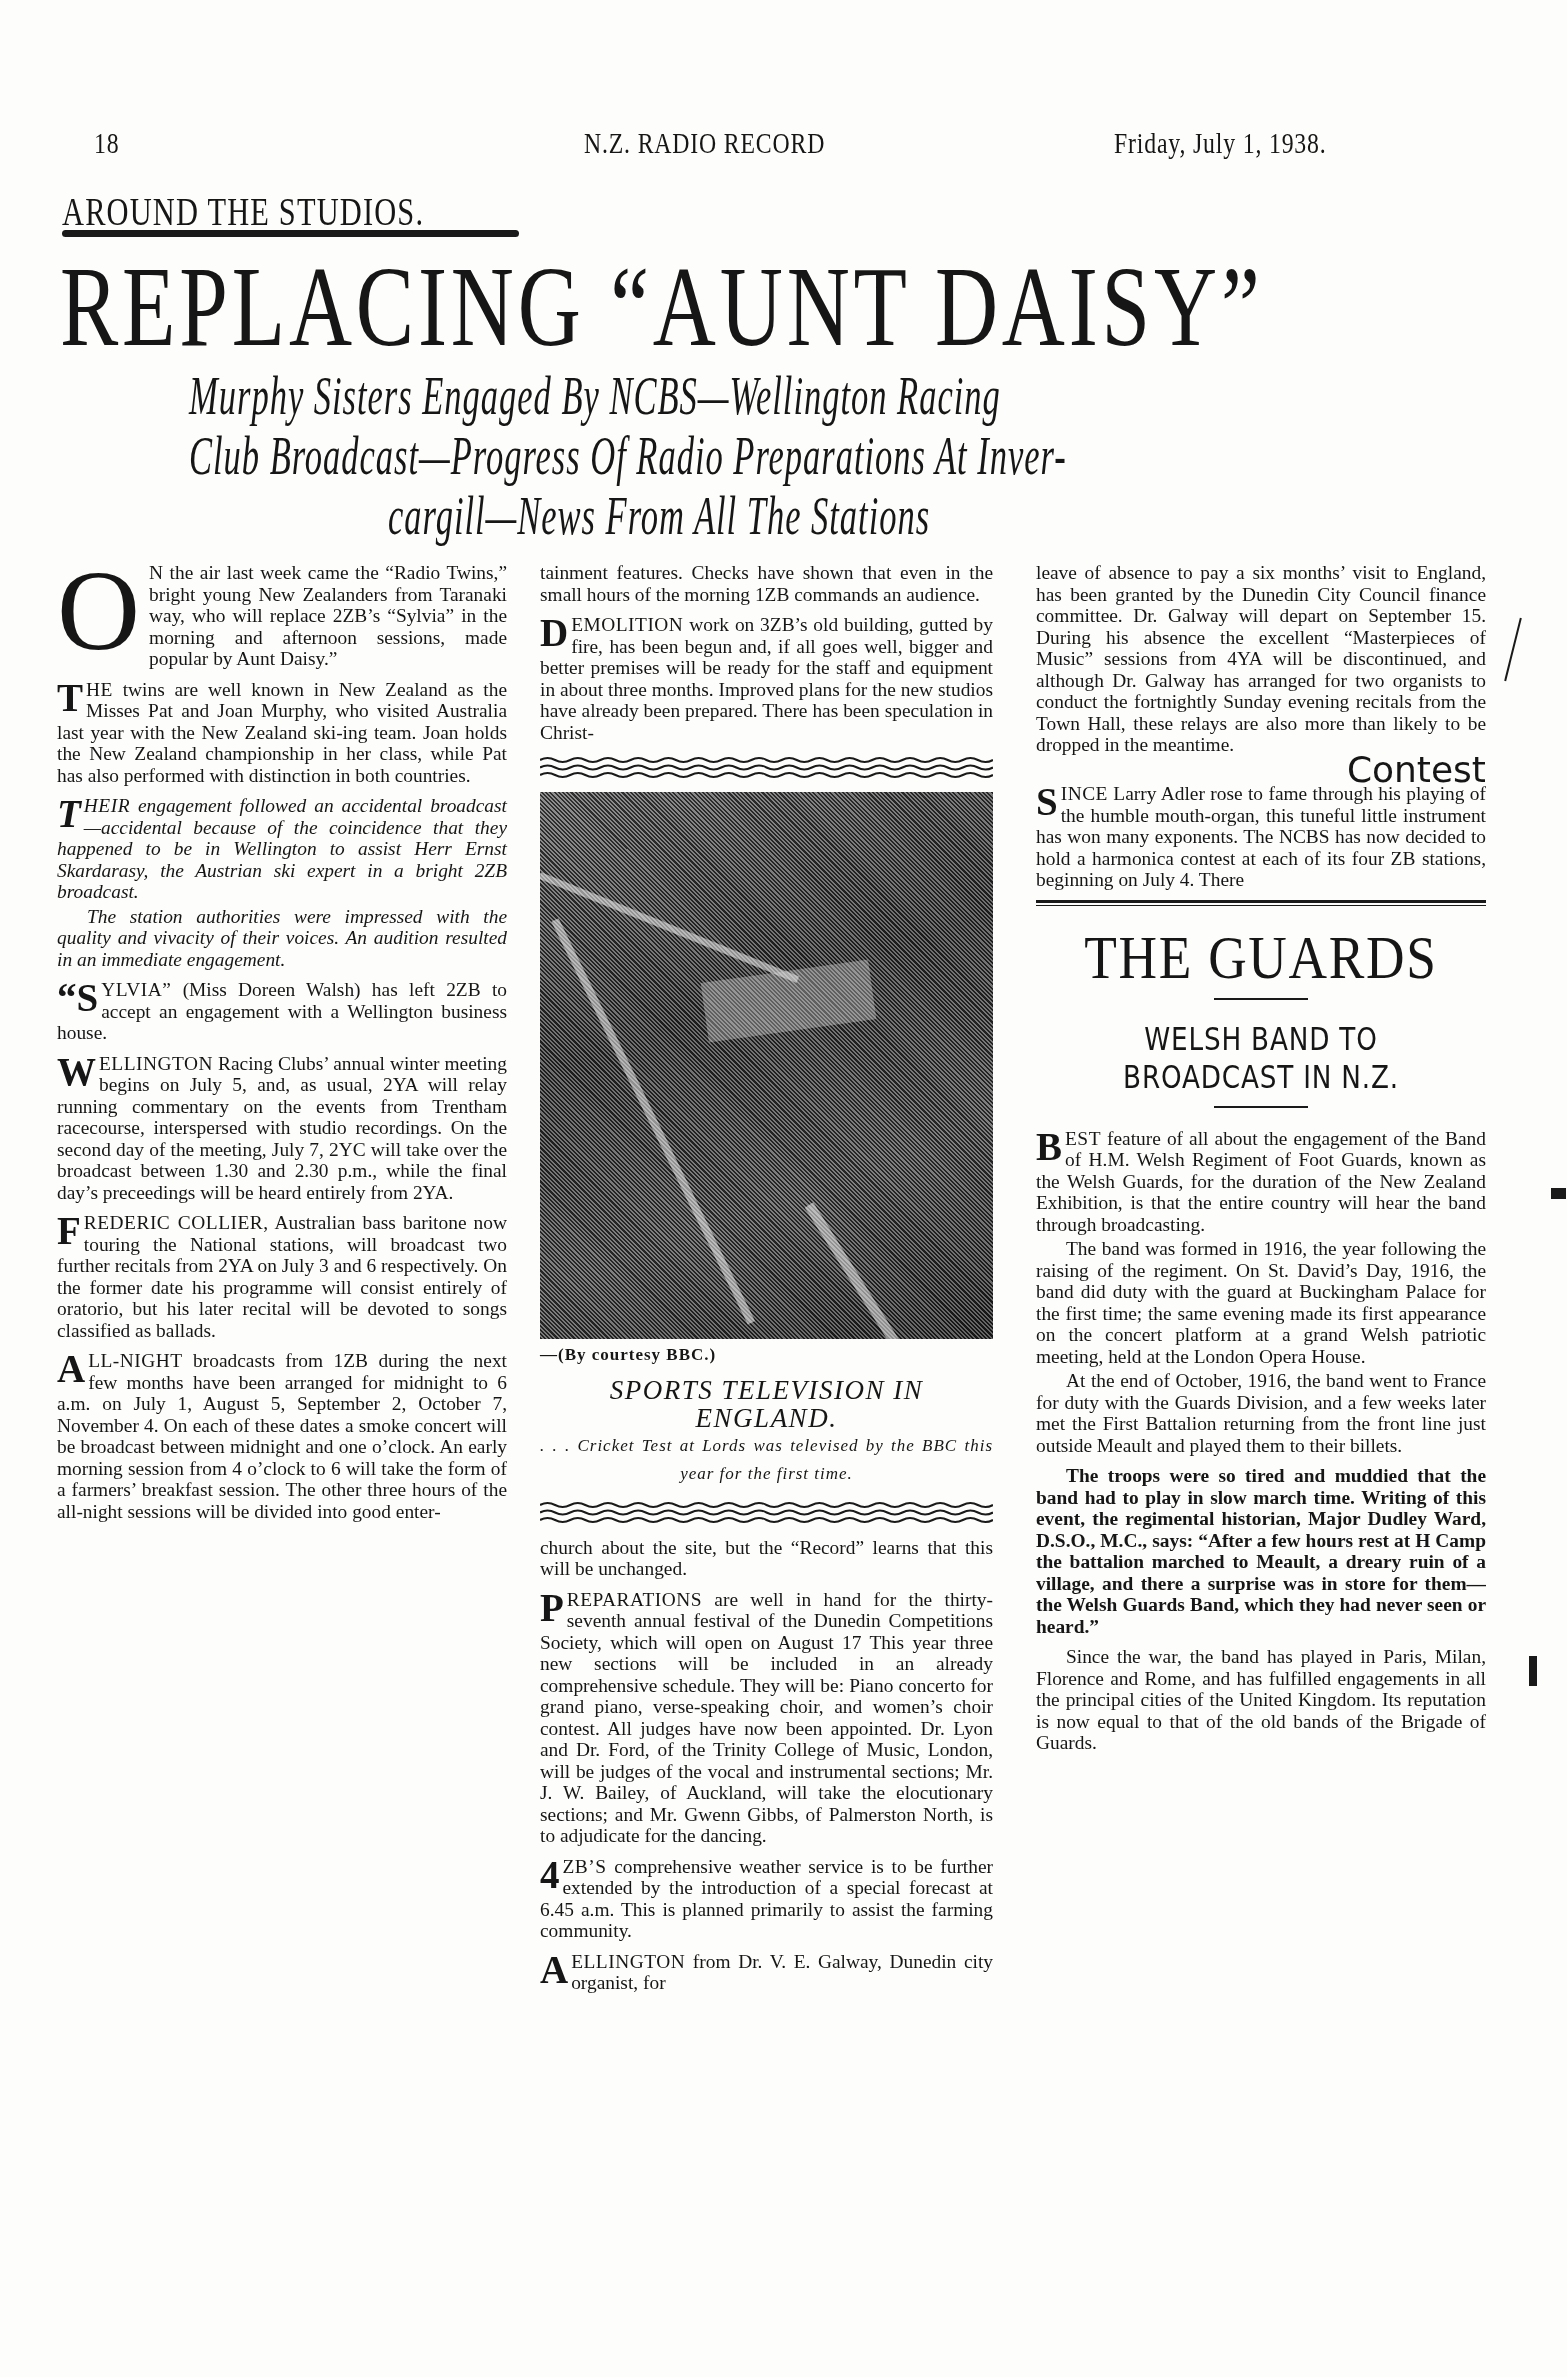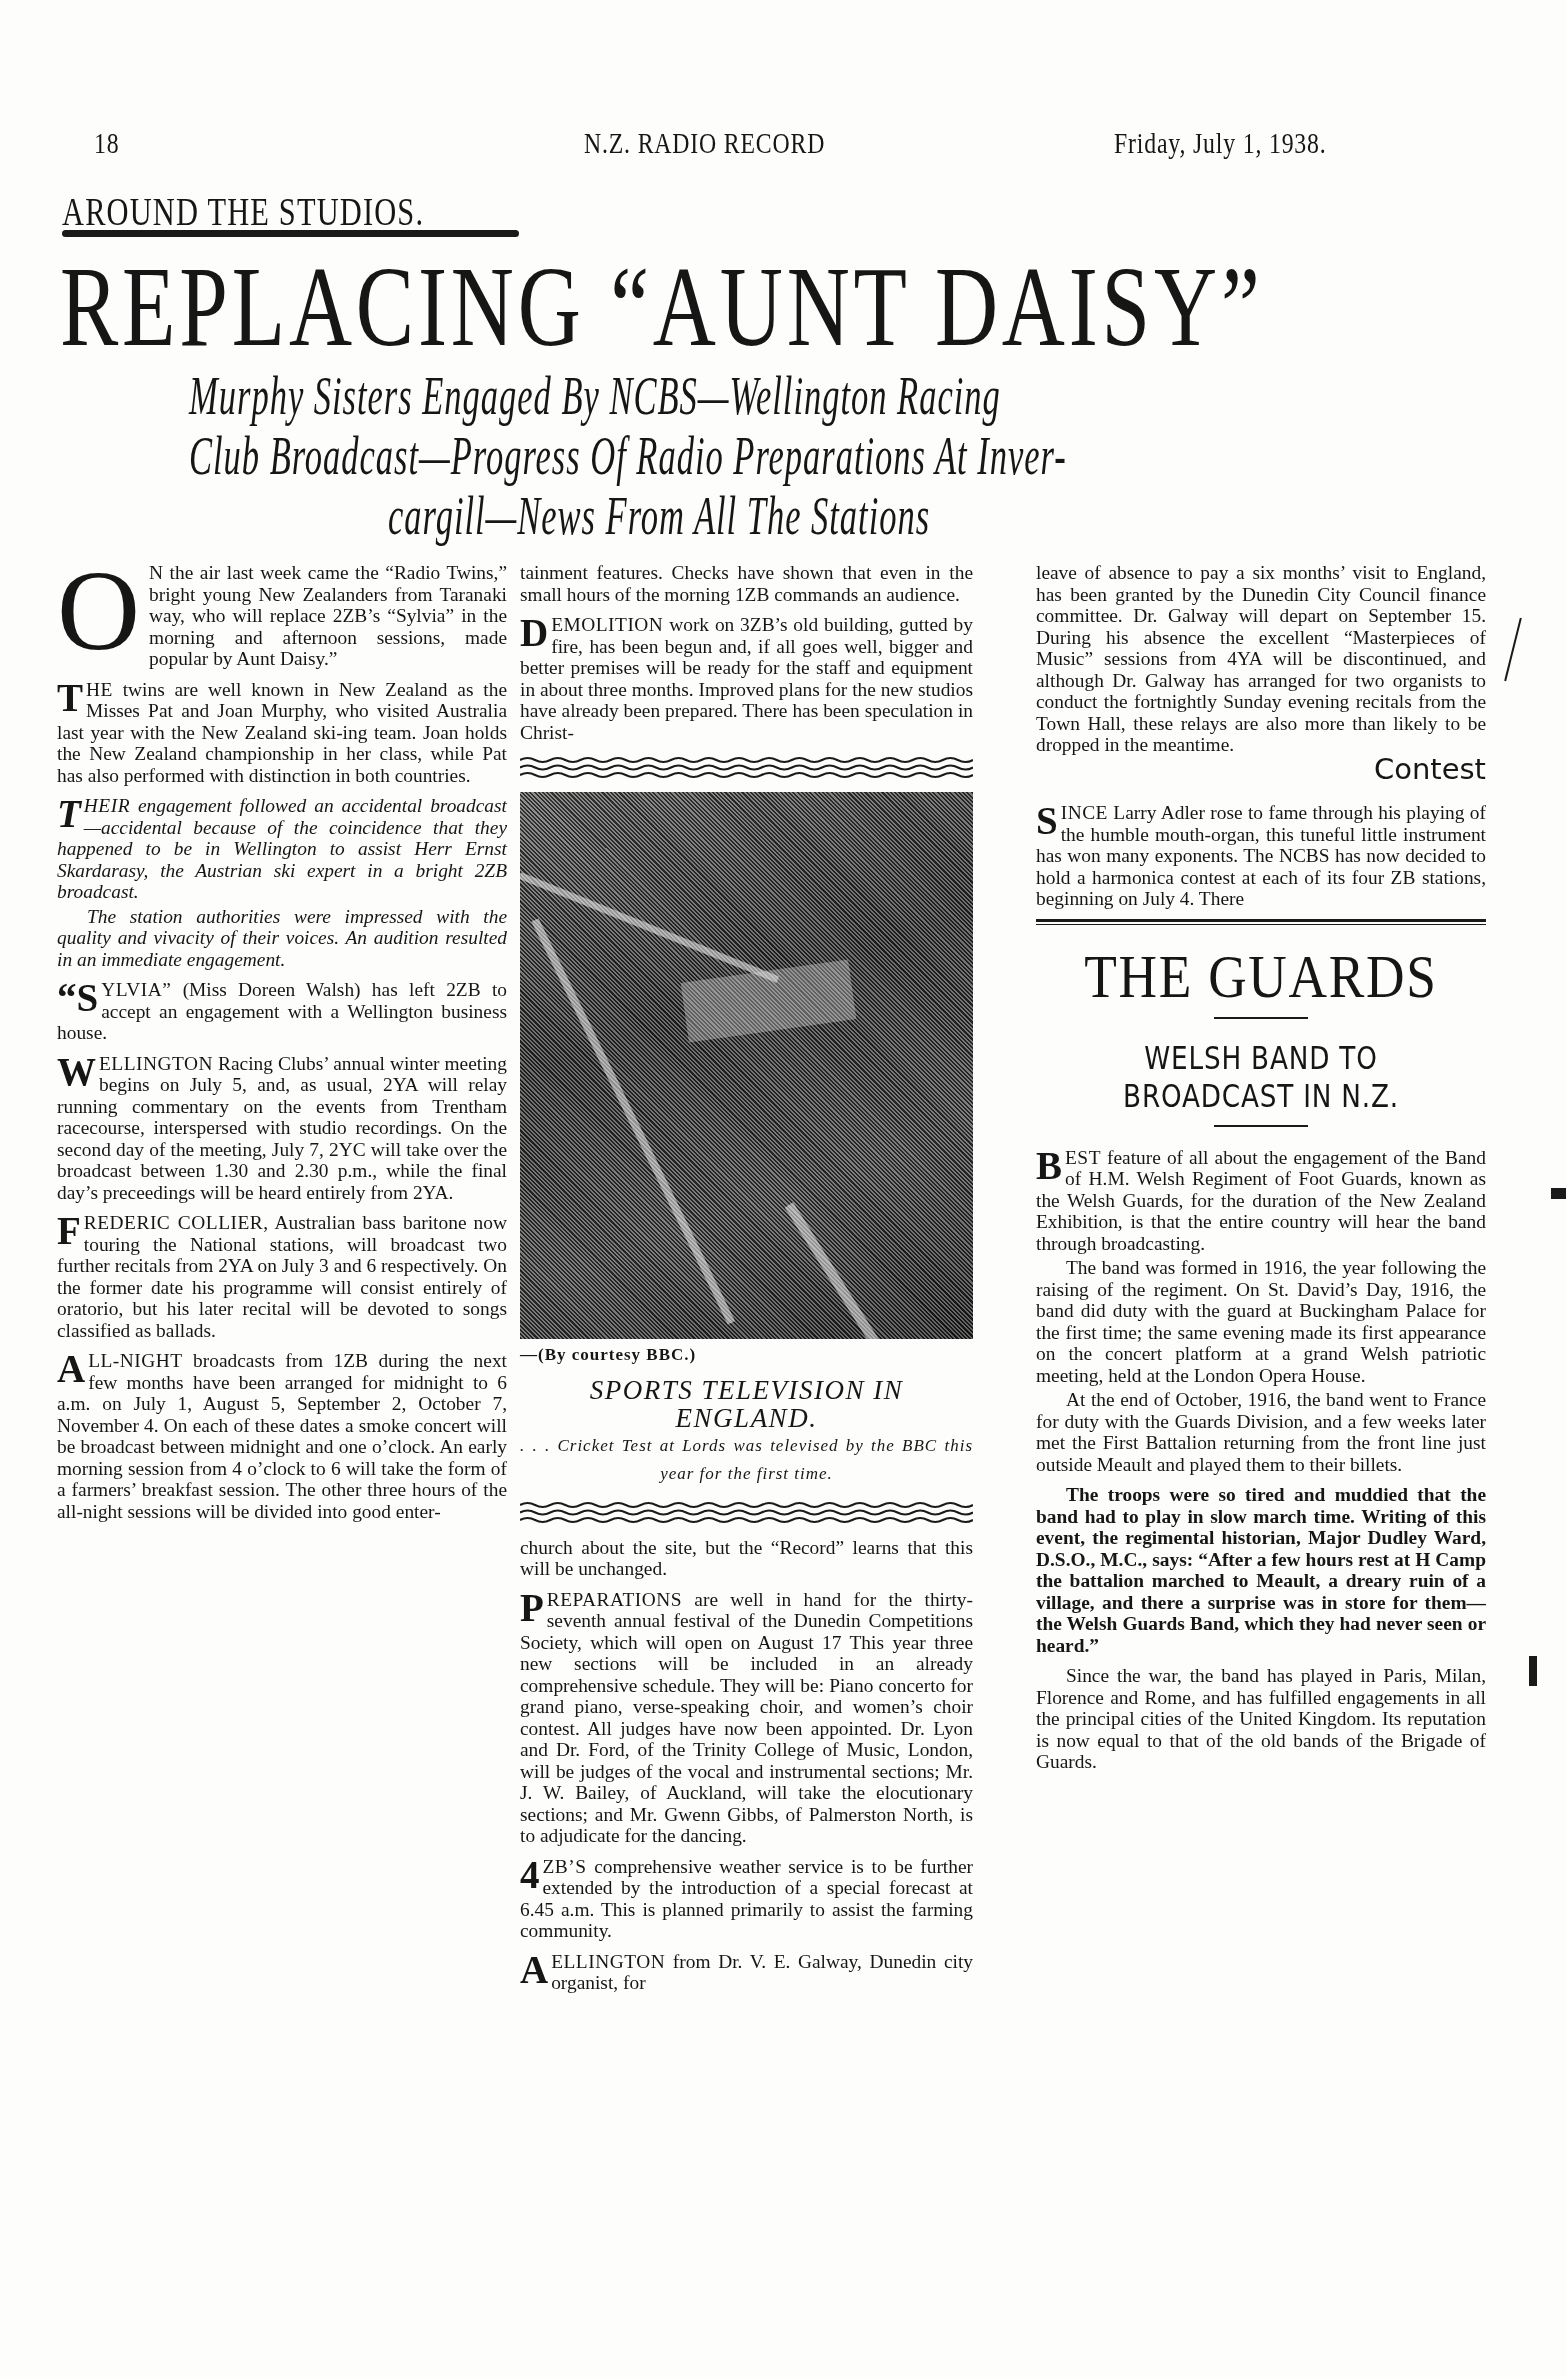--- a/index.html
+++ b/index.html
@@ -20,21 +20,21 @@
   
   #headline { left:60px; top:249px; font-size:115px; line-height:1; letter-spacing:5px; white-space:nowrap; transform:scaleX(0.76); transform-origin:left top; }
   
   .deck { font-style:italic; font-size:54px; white-space:nowrap; transform:scaleX(0.64); transform-origin:left top; letter-spacing:1.5px; }
   #deck-1 { left:189px; top:365px; }
   #deck-2 { left:189px; top:425px; }
   #deck-3 { left:388px; top:485px; }
   
   .col { top:562px; font-size:19.4px; line-height:21.5px; text-align:justify; hyphens:none; }
   #col-1 { left:57px; width:450px; }
-  #col-2 { left:520px; width:453px; }
+  #col-2 { left:540px; width:453px; }
   #col-3 { left:1036px; width:450px; }
   .para { margin:0 0 9px 0; text-indent:0; }
   .para.indent { text-indent:30px; margin-top:0; }
   .para.tight { margin-bottom:3px; }
   .dropcap { font-size:39px; line-height:0.7; float:left; margin:5px 3px 0 0; font-weight:bold; }
   .dropcap.big { font-size:115px; line-height:0.8; margin:3px 9px 0 0; font-weight:normal; }
   .lead-caps { letter-spacing:0.5px; }
   .it { font-style:italic; }
   .bold { font-weight:bold; }
   .wavy {
@@ -49,21 +49,21 @@
     height:547px; margin:0 0 5px 0;
     background:
       repeating-linear-gradient(45deg, rgba(0,0,0,0.55) 0 1.5px, rgba(255,255,255,0.25) 1.5px 3px),
       linear-gradient(160deg, #6a6a6a 0%, #3e3e3e 40%, #565656 70%, #2e2e2e 100%);
     position:relative; overflow:hidden;
   }
   .photo .beam { position:absolute; background:rgba(240,240,240,0.55); }
   .credit { text-align:left; font-size:17px; font-weight:bold; letter-spacing:1px; margin:0 10px 2px 0; }
   .caption-title { text-align:center; font-style:italic; font-size:27px; line-height:28px; letter-spacing:1.5px;margin-top:10px; }
   .caption-body { font-style:italic; font-size:17px; line-height:28px; text-align:justify; text-align-last:center; letter-spacing:1px; margin-bottom:5px; }
-  .subhead-contest { text-align:right; font-family:"DejaVu Sans","Liberation Sans",sans-serif; font-size:29px; margin:3px 0 22px 0; }
+  .subhead-contest { text-align:right; font-family:"DejaVu Sans","Liberation Sans",sans-serif; font-size:36px; margin:3px 0 3px 0; }
   .double-rule { border-top:3px solid #1a1a1a; border-bottom:1px solid #1a1a1a; height:2px; margin:9px 0 20px 0; }
   .guards-title { text-align:center; font-size:62px; line-height:1; letter-spacing:2px; transform:scaleX(0.86); margin:20px 0 10px 0; }
   .short-rule { width:94px; height:2px; background:#1a1a1a; margin:10px auto 20px auto; }
   .guards-sub { text-align:center; font-family:"DejaVu Sans","Liberation Sans",sans-serif; font-size:32px; line-height:38px; letter-spacing:1px; transform:scaleX(0.82); }
   .margin-mark { position:absolute; background:#1a1a1a; }
 </style>
 </head>
 <body>
 
 <div id="page-num" class="abs runhead">18</div>

